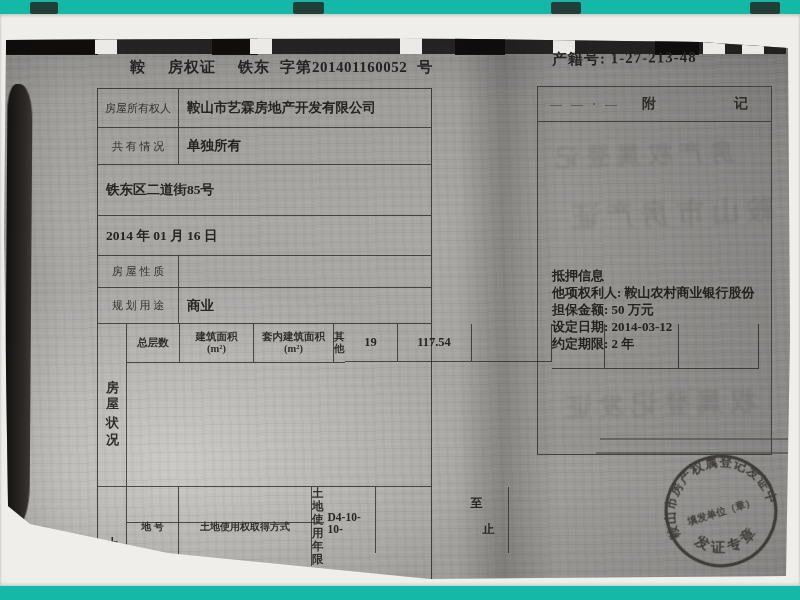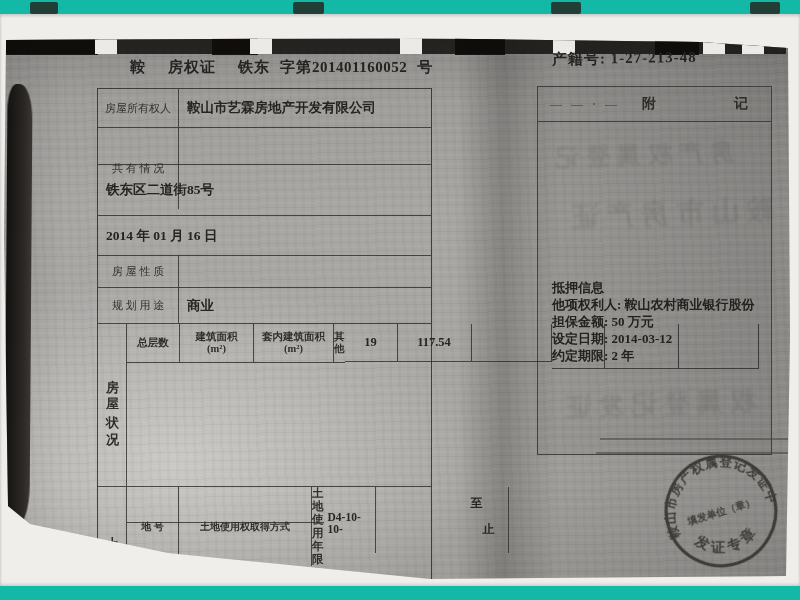--- a/index.html
+++ b/index.html
@@ -81,21 +81,21 @@
   .zhi-bottom{position:absolute;right:14px;top:34px;font-size:12px;}
   .parcel{justify-content:flex-start;padding-left:4px;align-items:flex-start;padding-top:24px;font-size:11.5px;}
   
   .panel{position:absolute;left:537px;top:50px;width:233px;height:367px;
     border:1.4px solid rgba(50,48,45,.8);background:rgba(20,18,16,.05);
     font-family:"Liberation Serif","DejaVu Serif",serif;overflow:hidden;}
   .panel-title{height:34px;border-bottom:1.2px solid rgba(50,48,45,.8);
     display:flex;align-items:center;font-size:14px;font-weight:bold;color:#2e2c29;}
   .panel-title .dashes{margin-left:12px;margin-right:22px;font-size:12px;opacity:.55;letter-spacing:3px;}
   .panel-title .t-right{margin-left:78px;}
-  .mortgage{position:absolute;left:14px;top:192px;width:230px;font-size:13px;font-weight:bold;
+  .mortgage{position:absolute;left:14px;top:180px;width:230px;font-size:13px;font-weight:bold;
     color:#24221e;line-height:17px;white-space:nowrap;}
   .ghost{position:absolute;font-family:"Liberation Serif","DejaVu Serif",serif;font-weight:bold;
     color:#3c3a38;opacity:.14;filter:blur(1.3px);transform:scaleX(-1) rotate(2deg);
     font-size:24px;letter-spacing:7px;white-space:nowrap;pointer-events:none;}
   .streak{position:absolute;height:1.6px;background:#45433f;opacity:.55;}
   
   .stamp{position:absolute;left:662px;top:416px;width:118px;height:118px;
     transform:rotate(-17deg);filter:blur(.35px);opacity:.88;}
 </style>
 </head>
@@ -136,22 +136,23 @@
     <div class="hdr hdr-right">
       <span>产籍号:</span>
       <span>1-27-213-48</span>
     </div>
 
     <div class="main-table">
       <div class="trow" style="height:38px;">
         <div class="tlabel">房屋所有权人</div>
         <div class="tvalue">鞍山市艺霖房地产开发有限公司</div>
       </div>
-      <div class="trow" style="height:36px;flex-direction:column;">
+      <div class="trow" style="height:36px;">
         <div class="tlabel">共 有 情 况</div>
+        <div class="tvalue">单独所有</div>
       </div>
       <div class="trow" style="height:50px;">
         <div class="tvalue">铁东区二道街85号</div>
       </div>
       <div class="trow" style="height:39px;">
         <div class="tvalue">2014 年 01 月 16 日</div>
       </div>
       <div class="trow" style="height:31px;">
         <div class="tlabel">房 屋 性 质</div>
         <div class="tvalue"></div>

